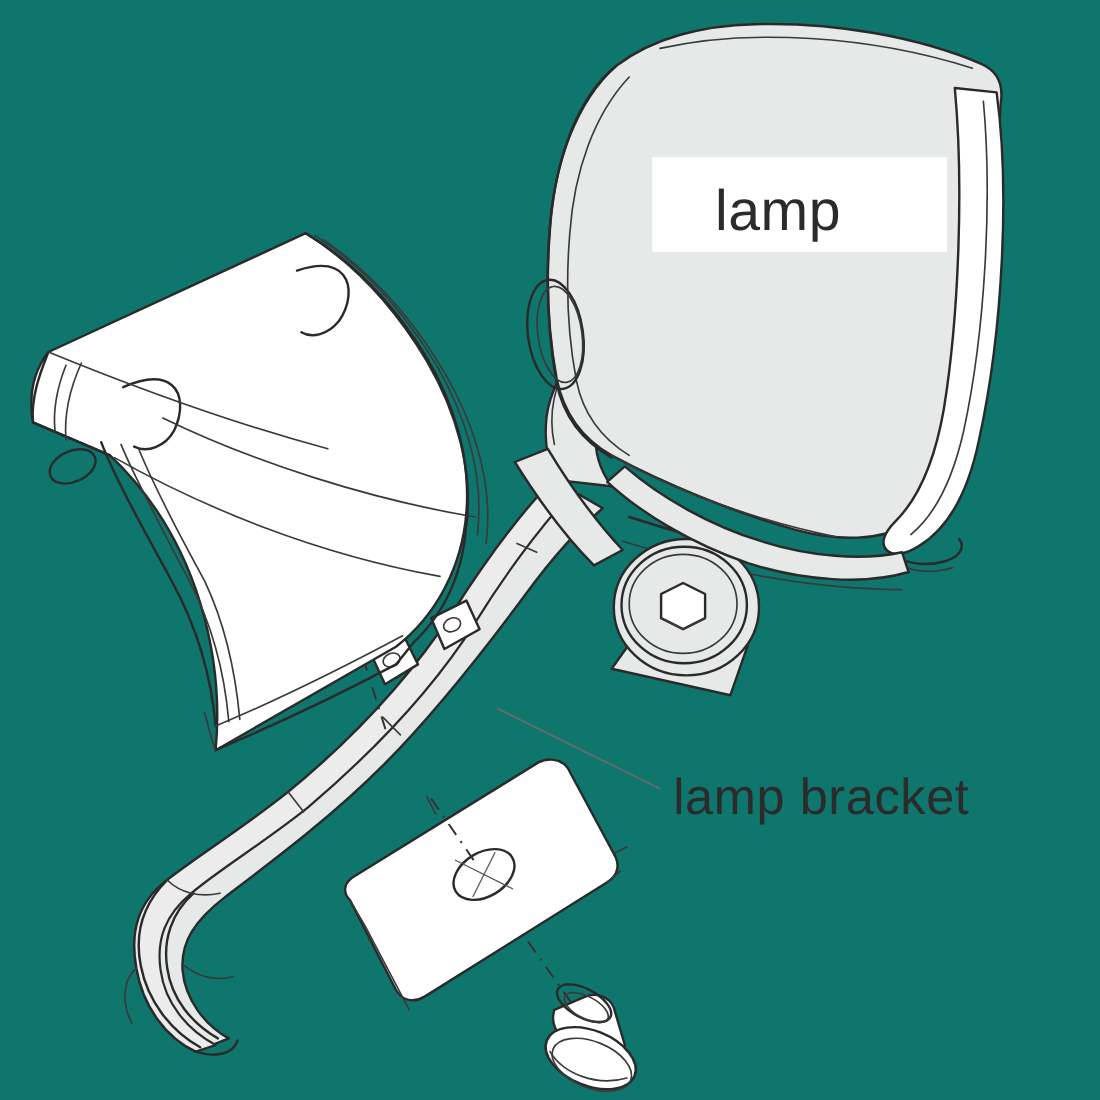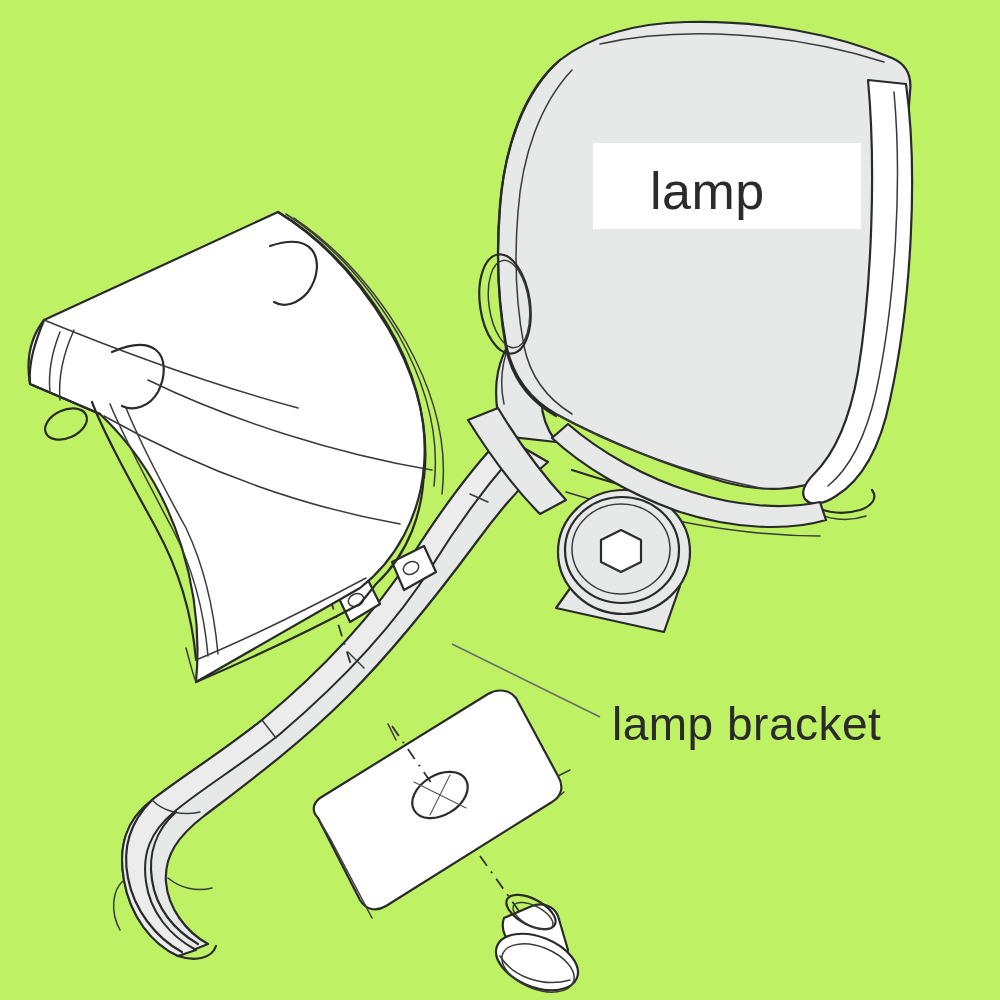--- a/index.html
+++ b/index.html
@@ -11,21 +11,21 @@
   body {
     width: 1000px;
     height: 1000px;
     overflow: hidden;
     font-family: "Liberation Sans", sans-serif;
   }
   #stage {
     position: relative;
     width: 1000px;
     height: 1000px;
-    background: #bef264;
+    background: #0f766e;
   }
   #diagram {
     position: absolute;
     left: 0;
     top: 0;
     width: 1000px;
     height: 1000px;
     display: block;
   }
   .label-text {

